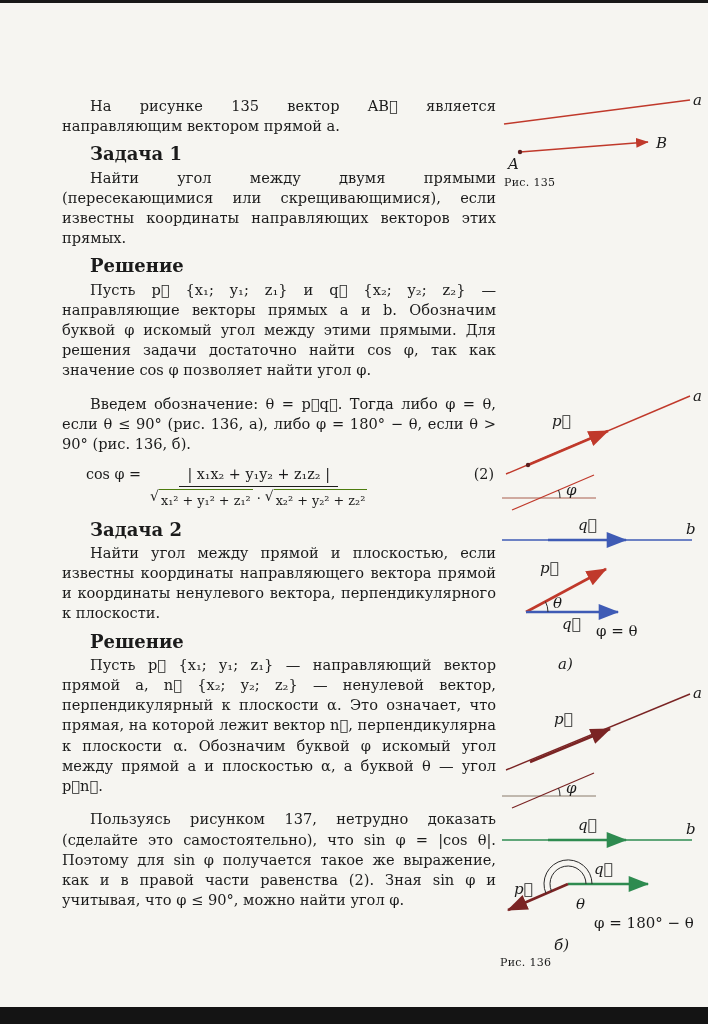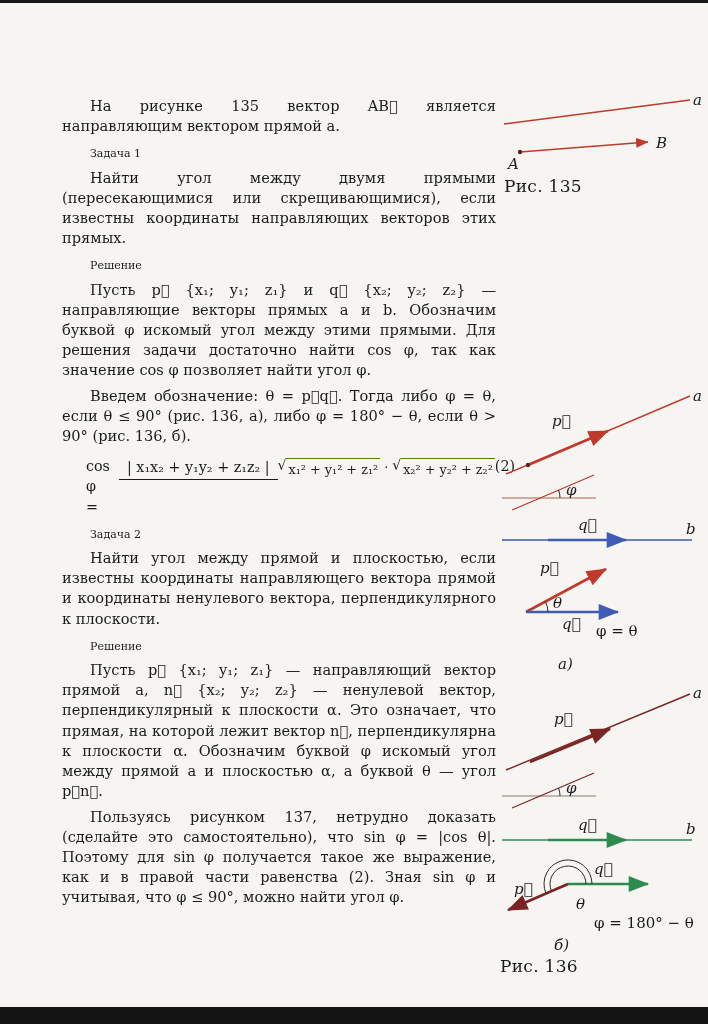--- a/index.html
+++ b/index.html
@@ -8,37 +8,37 @@
     font-family:"DejaVu Serif",serif;color:#1b1b1b;
   }
   .edge-top{position:absolute;left:0;top:0;width:708px;height:3px;background:#181818}
   .edge-bottom{position:absolute;left:0;bottom:0;width:708px;height:17px;background:#141414}
 
   .text-col{
     position:absolute;left:62px;top:96px;width:434px;
     font-size:14.6px;line-height:20.2px;text-align:justify;
   }
   .text-col p{margin:0;text-indent:28px}
-  .text-col p.sp{margin-top:5px}
-  .text-col h3{margin:8px 0 3px;padding-left:28px;font-size:11px;font-weight:normal}
+  .text-col p.sp{margin-top:13px}
+  .text-col h3{margin:8px 0 3px;padding-left:28px;font-size:18px;font-weight:bold}
   .bold{font-weight:bold}
 
   .formula{display:flex;align-items:flex-start;margin:10px 0 8px;padding-left:24px;font-size:14.3px}
-  .frac{display:inline-flex;flex-direction:row;align-items:center;margin-left:9px}
+  .frac{display:inline-flex;flex-direction:column;align-items:center;margin-left:9px}
   .num{padding:0 8px 2px;border-bottom:1.3px solid #1b1b1b;white-space:nowrap}
   .den{padding-top:2px;font-size:12.8px;white-space:nowrap;display:inline-flex;align-items:flex-start}
   .sq{font-size:14px;line-height:1}
   .rad{border-top:1px solid #4d7c0f;padding:1px 2px 0}
   .dotsep{padding:0 4px}
   .tag{margin-left:auto;padding-right:2px}
 
   .fig{position:absolute}
   .fig135{left:500px;top:94px;width:204px}
   .fig136{left:496px;top:388px;width:212px}
-  .caption{font-size:17px;margin:2px 0 0 4px;letter-spacing:.3px}
+  .caption{font-size:11px;margin:2px 0 0 4px;letter-spacing:.3px}
 
   svg{display:block}
   svg text{font-family:"DejaVu Serif",serif;font-size:15px;fill:#1b1b1b}
   svg text.it{font-style:italic}
   svg text.eq{font-size:15px}
   svg text.sub{font-style:italic}
 </style>
 </head>
 <body>
 

